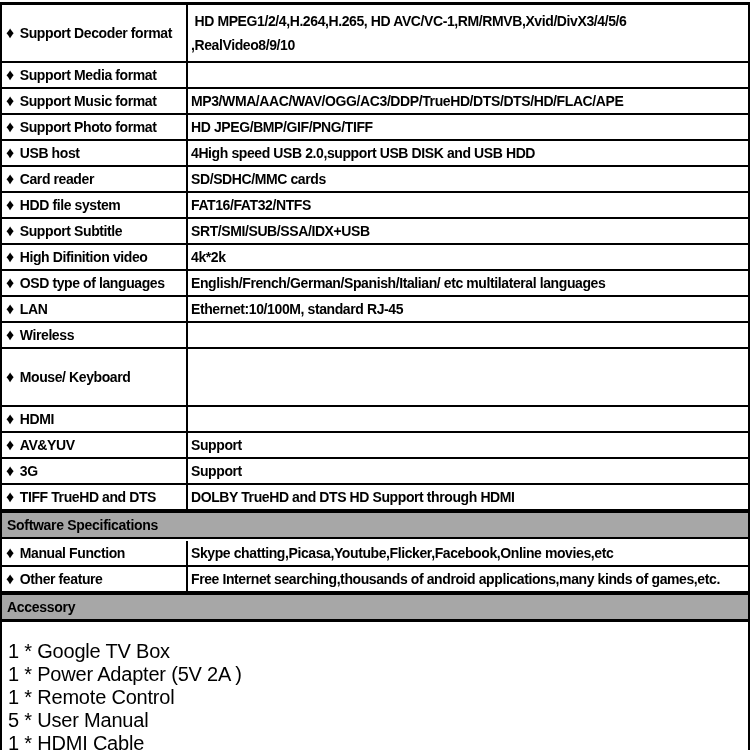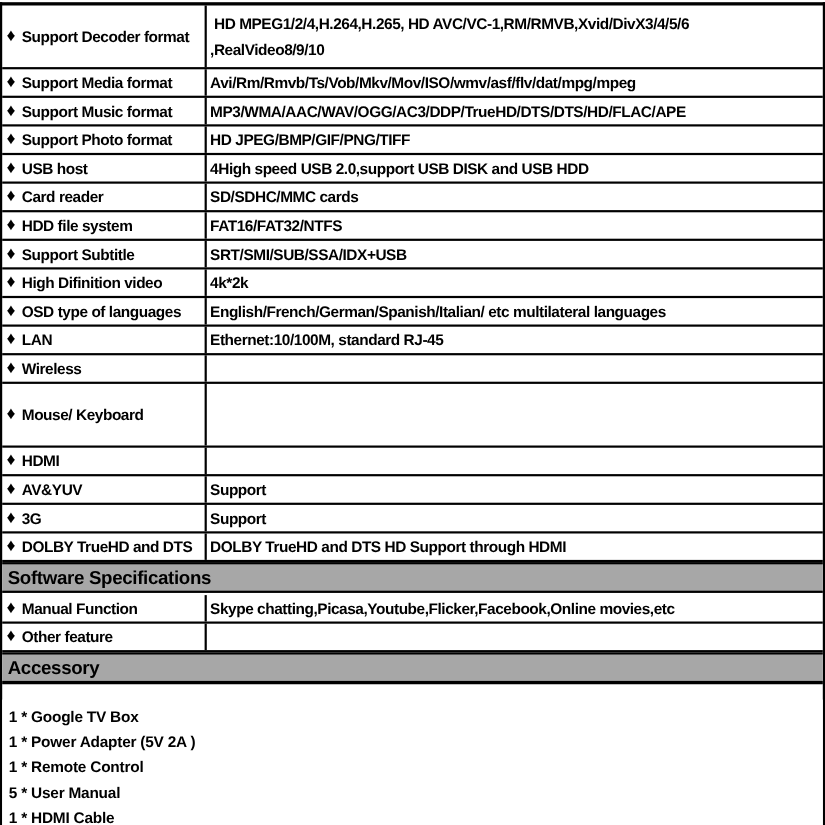--- a/index.html
+++ b/index.html
@@ -56,34 +56,34 @@
   }
   .band {
     background: #a7a7a7;
     border-top: 2px solid #000;
   }
   .band-text {
     box-sizing: content-box;
     height: 24px;
     line-height: 25px;
     padding-left: 5px;
-    font-size: 17px;
+    font-size: 14px;
     font-weight: bold;
     letter-spacing: -0.3px;
     border-bottom: 2px solid #000;
   }
   .band.sw .band-text { margin-bottom: 2px; }
   .band.acc .band-text { border-bottom-width: 3px; margin-bottom: 14px; }
   .acc-list {
     background: #ffffff;
     padding: 4px 0 2px 6px;
   }
   .acc-item {
-    font-size: 14px;
-    font-weight: bold;
+    font-size: 20px;
+    font-weight: normal;
     letter-spacing: -0.2px;
     line-height: 23px;
     white-space: pre;
   }
   .double-rule {
     box-sizing: border-box;
     height: 8px;
     border-top: 1px solid #000;
     border-bottom: 3px solid #000;
   }
@@ -101,21 +101,20 @@
       <span class="label-text">Support Decoder format</span>
     </div>
     <div class="value-cell"> HD MPEG1/2/4,H.264,H.265, HD AVC/VC-1,RM/RMVB,Xvid/DivX3/4/5/6
 ,RealVideo8/9/10</div>
   </div>
         <div class="row">
     <div class="label-cell">
       <span class="diamond">♦</span>
       <span class="label-text">Support Media format</span>
     </div>
-    <div class="value-cell">Avi/Rm/Rmvb/Ts/Vob/Mkv/Mov/ISO/wmv/asf/flv/dat/mpg/mpeg</div>
   </div>
         <div class="row">
     <div class="label-cell">
       <span class="diamond">♦</span>
       <span class="label-text">Support Music format</span>
     </div>
     <div class="value-cell">MP3/WMA/AAC/WAV/OGG/AC3/DDP/TrueHD/DTS/DTS/HD/FLAC/APE</div>
   </div>
         <div class="row">
     <div class="label-cell">
@@ -201,21 +200,21 @@
         <div class="row">
     <div class="label-cell">
       <span class="diamond">♦</span>
       <span class="label-text">3G</span>
     </div>
     <div class="value-cell">Support</div>
   </div>
         <div class="row">
     <div class="label-cell">
       <span class="diamond">♦</span>
-      <span class="label-text">DOLBY TrueHD and DTS</span>
+      <span class="label-text">TIFF TrueHD and DTS</span>
     </div>
     <div class="value-cell">DOLBY TrueHD and DTS HD Support through HDMI</div>
   </div>
       </div>
 
     <div class="band sw">
       <div class="band-text">Software Specifications</div>
     </div>
 
     <div id="software-rows">
@@ -224,20 +223,21 @@
       <span class="diamond">♦</span>
       <span class="label-text">Manual Function</span>
     </div>
     <div class="value-cell">Skype chatting,Picasa,Youtube,Flicker,Facebook,Online movies,etc</div>
   </div>
         <div class="row">
     <div class="label-cell">
       <span class="diamond">♦</span>
       <span class="label-text">Other feature</span>
     </div>
+    <div class="value-cell">Free Internet searching,thousands of android applications,many kinds of games,etc.</div>
   </div>
       </div>
 
     <div class="band acc">
       <div class="band-text">Accessory</div>
     </div>
 
     <div class="acc-list" id="accessory-list">
         <div class="acc-item">1 * Google TV Box</div>
         <div class="acc-item">1 * Power Adapter (5V 2A )</div>

